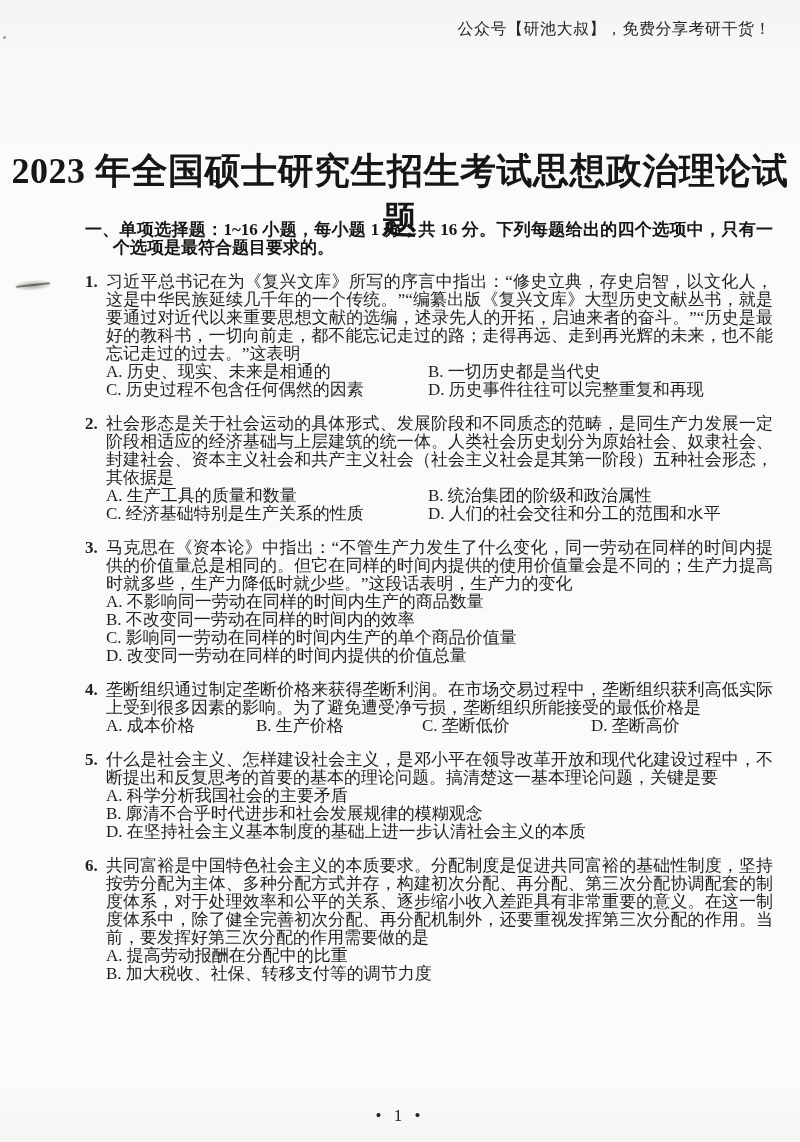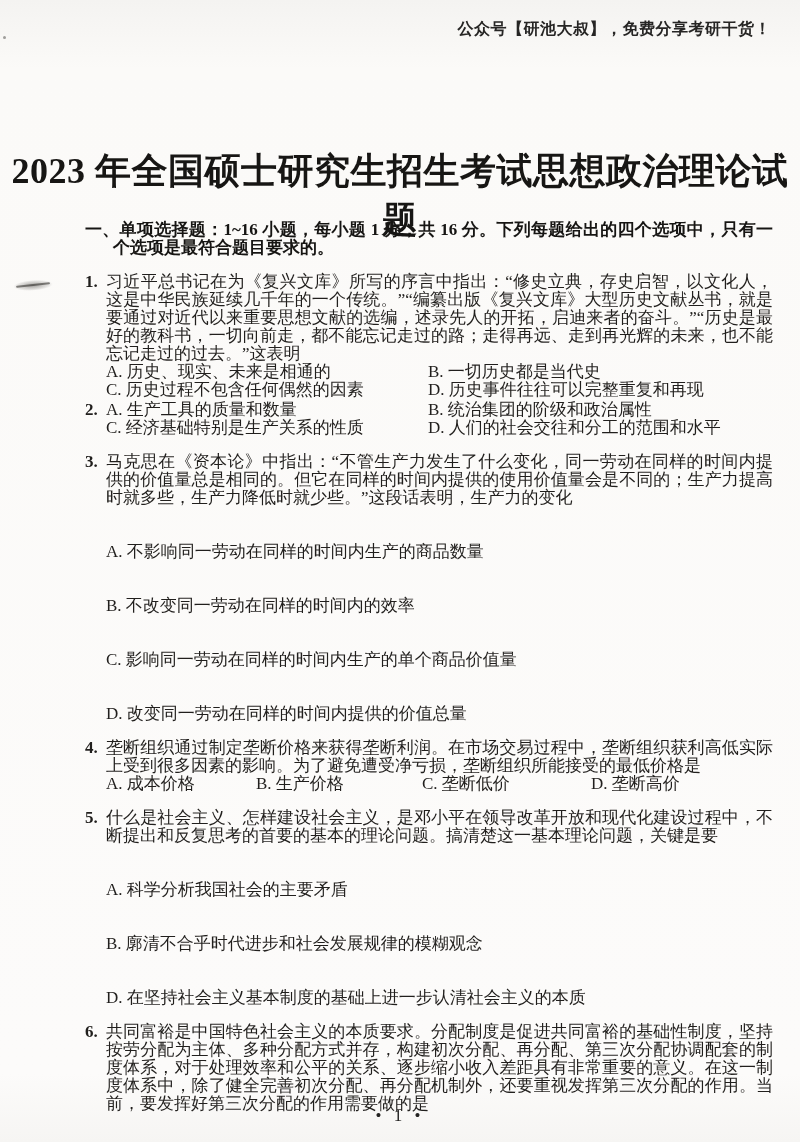--- a/index.html
+++ b/index.html
@@ -13,21 +13,21 @@
     color: #1d1c1a;
     font-family: "Liberation Serif", serif;
     overflow: hidden;
   }
   .header-note {
     position: absolute;
     top: 19px;
     right: 29px;
     font-size: 16px;
     font-family: "Liberation Sans", sans-serif;
-    font-weight: 700;
+    font-weight: 400;
     letter-spacing: 0.5px;
     color: #262524;
   }
   .exam-title {
     position: absolute;
     top: 147px;
     left: 0;
     width: 100%;
     text-align: center;
     font-size: 36px;
@@ -55,21 +55,21 @@
   .question { position: relative; padding-left: 21px; margin-top: 2px; }
   .q-num {
     position: absolute;
     left: 0;
     top: 0;
     font-weight: 700;
   }
   .stem { text-align: justify; margin-top: 16px; }
   .options.cols-2 { display: grid; grid-template-columns: 322px 1fr; }
   .options.cols-4 { display: grid; grid-template-columns: 150px 166px 169px 1fr; }
-  .options.cols-1 .option { display: block; margin-top: 36px; }
+  .options.cols-1 .option { display: block; }
   .option { white-space: nowrap; overflow: visible; }
   .page-number {
     position: absolute;
     top: 1106px;
     left: 0;
     width: 100%;
     text-align: center;
     font-size: 17px;
     letter-spacing: 4px;
     color: #232221;
@@ -128,20 +128,21 @@
       <div class="options cols-2">
         <span class="option">A. 历史、现实、未来是相通的</span>
         <span class="option">B. 一切历史都是当代史</span>
         <span class="option">C. 历史过程不包含任何偶然的因素</span>
         <span class="option">D. 历史事件往往可以完整重复和再现</span>
       </div>
     </div>
 
     <div class="question">
       <span class="q-num">2.</span>
+      <div class="stem">社会形态是关于社会运动的具体形式、发展阶段和不同质态的范畴，是同生产力发展一定阶段相适应的经济基础与上层建筑的统一体。人类社会历史划分为原始社会、奴隶社会、封建社会、资本主义社会和共产主义社会（社会主义社会是其第一阶段）五种社会形态，其依据是</div>
       <div class="options cols-2">
         <span class="option">A. 生产工具的质量和数量</span>
         <span class="option">B. 统治集团的阶级和政治属性</span>
         <span class="option">C. 经济基础特别是生产关系的性质</span>
         <span class="option">D. 人们的社会交往和分工的范围和水平</span>
       </div>
     </div>
 
     <div class="question">
       <span class="q-num">3.</span>

